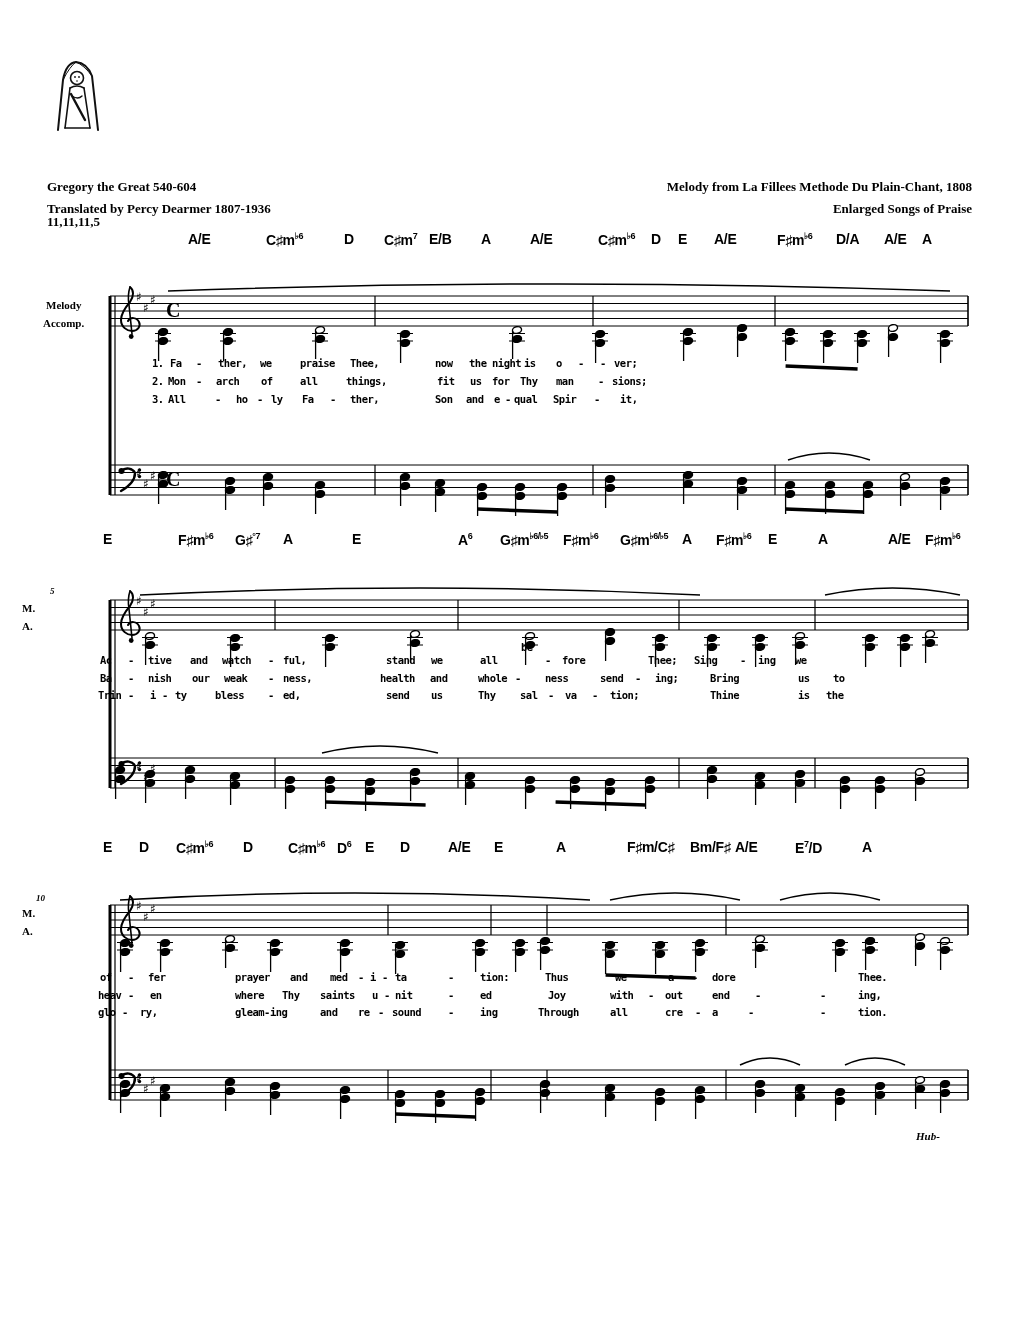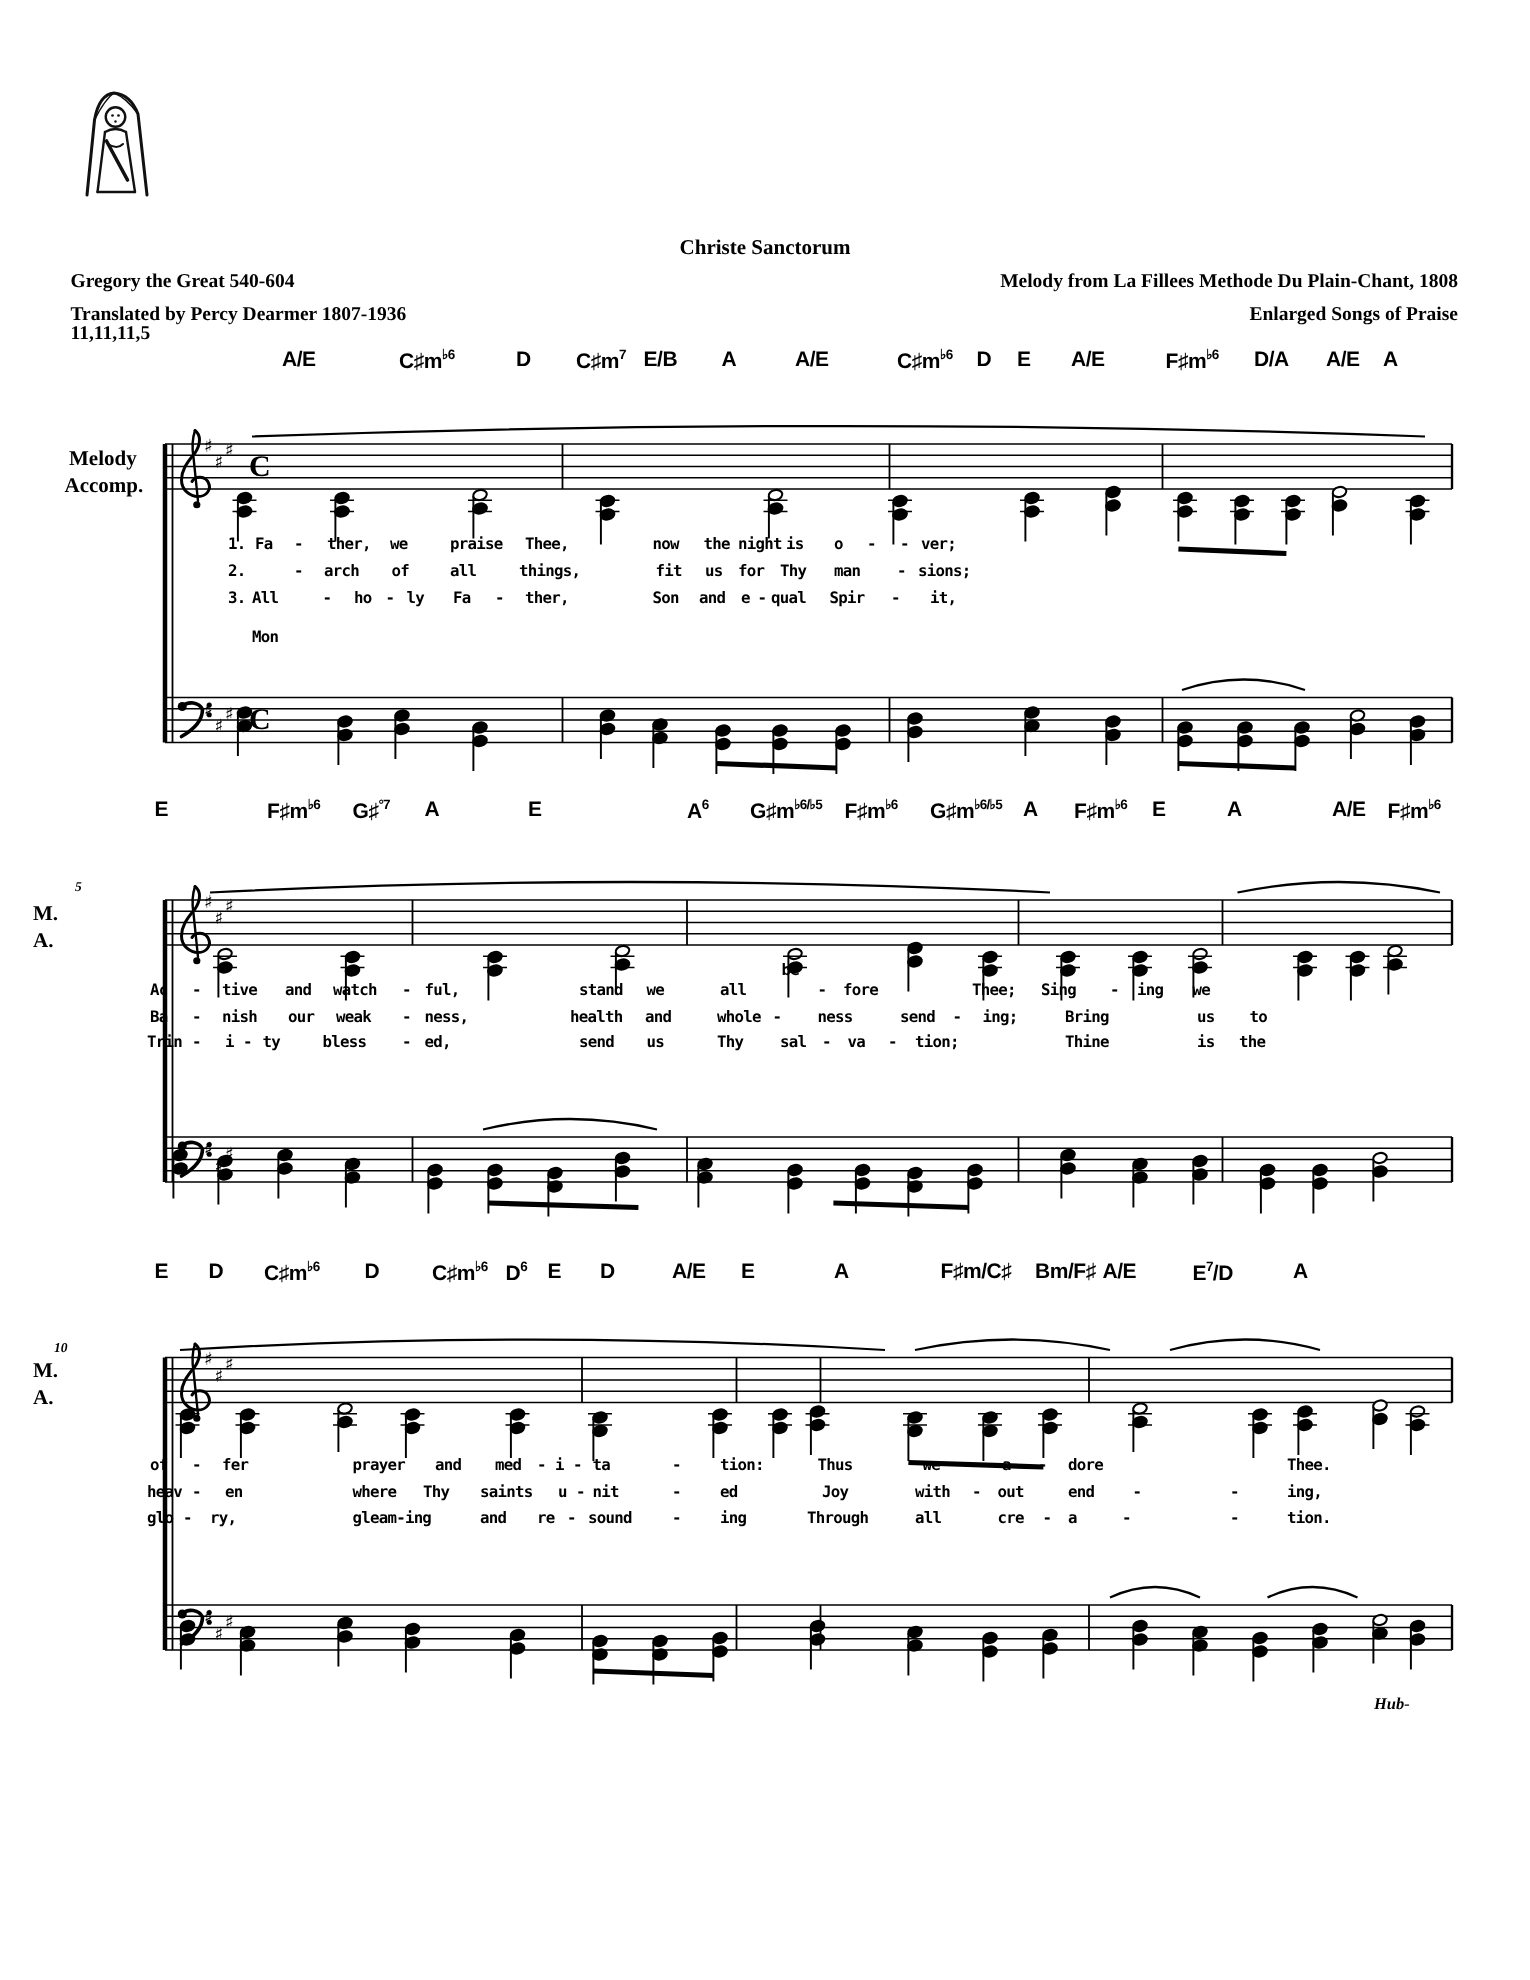--- a/index.html
+++ b/index.html
@@ -12,21 +12,21 @@
   .attr-left1{top:179px;left:47px;}
   .attr-left2{top:201px;left:47px;}
   .attr-meter{top:214px;left:47px;}
   .attr-right1{top:179px;right:48px;}
   .attr-right2{top:201px;right:48px;}
   .chord{position:absolute;font-family:"Liberation Sans",sans-serif;font-weight:bold;
          font-size:14px;letter-spacing:-0.3px;}
   .chord sup{font-size:9px;vertical-align:6px;letter-spacing:-0.5px;}
   .syl{position:absolute;font-family:"DejaVu Sans Mono",monospace;font-weight:bold;
        font-size:10.5px;letter-spacing:-0.5px;}
-  .staff-label{position:absolute;font-size:14px;font-weight:bold;}
+  .staff-label{position:absolute;font-size:11px;font-weight:bold;}
   .measure-no{position:absolute;font-size:9px;font-weight:bold;font-style:italic;}
   .footer-mark{font-size:11px;font-weight:bold;font-style:italic;}
   svg.score{position:absolute;top:0;left:0;}
   .logo{position:absolute;top:58px;left:50px;}
 </style>
 </head>
 <body>
 
 <div class="page">
 
@@ -42,21 +42,20 @@
       <path d="M22 38 Q28 42 32 38" stroke-width="1.4"></path>
       <path d="M15 70 L40 70" stroke-width="1.6"></path>
     </g>
     <g fill="#111">
       <circle cx="25" cy="19" r="0.9"></circle>
         <circle cx="29" cy="19" r="0.9"></circle>
         <circle cx="27" cy="23" r="0.8"></circle>
     </g>
   </svg>
 
-  <div class="abs subtitle">Christe Sanctorum</div>
   <div class="abs attr attr-left1">Gregory the Great 540-604</div>
   <div class="abs attr attr-left2">Translated by Percy Dearmer 1807-1936</div>
   <div class="abs attr attr-meter">11,11,11,5</div>
   <div class="abs attr attr-right1">Melody from La Fillees Methode Du Plain-Chant, 1808</div>
   <div class="abs attr attr-right2">Enlarged Songs of Praise</div>
 
   <svg class="score" width="1020" height="1320" viewBox="0 0 1020 1320" id="score">
       <line x1="110" y1="296" x2="968" y2="296" stroke="#000" stroke-width="1"></line>
       <line x1="110" y1="303.5" x2="968" y2="303.5" stroke="#000" stroke-width="1"></line>
       <line x1="110" y1="311" x2="968" y2="311" stroke="#000" stroke-width="1"></line>
@@ -618,21 +617,21 @@
       <span class="syl" style="left: 350px; top: 357px;">Thee,</span>
       <span class="syl" style="left: 435px; top: 357px;">now</span>
       <span class="syl" style="left: 469px; top: 357px;">the</span>
       <span class="syl" style="left: 492px; top: 357px;">night</span>
       <span class="syl" style="left: 524px; top: 357px;">is</span>
       <span class="syl" style="left: 556px; top: 357px;">o</span>
       <span class="syl" style="left: 578px; top: 357px;">-</span>
       <span class="syl" style="left: 600px; top: 357px;">-</span>
       <span class="syl" style="left: 614px; top: 357px;">ver;</span>
       <span class="syl" style="left: 152px; top: 375px;">2.</span>
-      <span class="syl" style="left: 168px; top: 375px; margin-top: 44px;">Mon</span>
+      <span class="syl" style="left: 168px; top: 375px;">Mon</span>
       <span class="syl" style="left: 196px; top: 375px;">-</span>
       <span class="syl" style="left: 216px; top: 375px;">arch</span>
       <span class="syl" style="left: 261px; top: 375px;">of</span>
       <span class="syl" style="left: 300px; top: 375px;">all</span>
       <span class="syl" style="left: 346px; top: 375px;">things,</span>
       <span class="syl" style="left: 437px; top: 375px;">fit</span>
       <span class="syl" style="left: 470px; top: 375px;">us</span>
       <span class="syl" style="left: 492px; top: 375px;">for</span>
       <span class="syl" style="left: 520px; top: 375px;">Thy</span>
       <span class="syl" style="left: 556px; top: 375px;">man</span>

